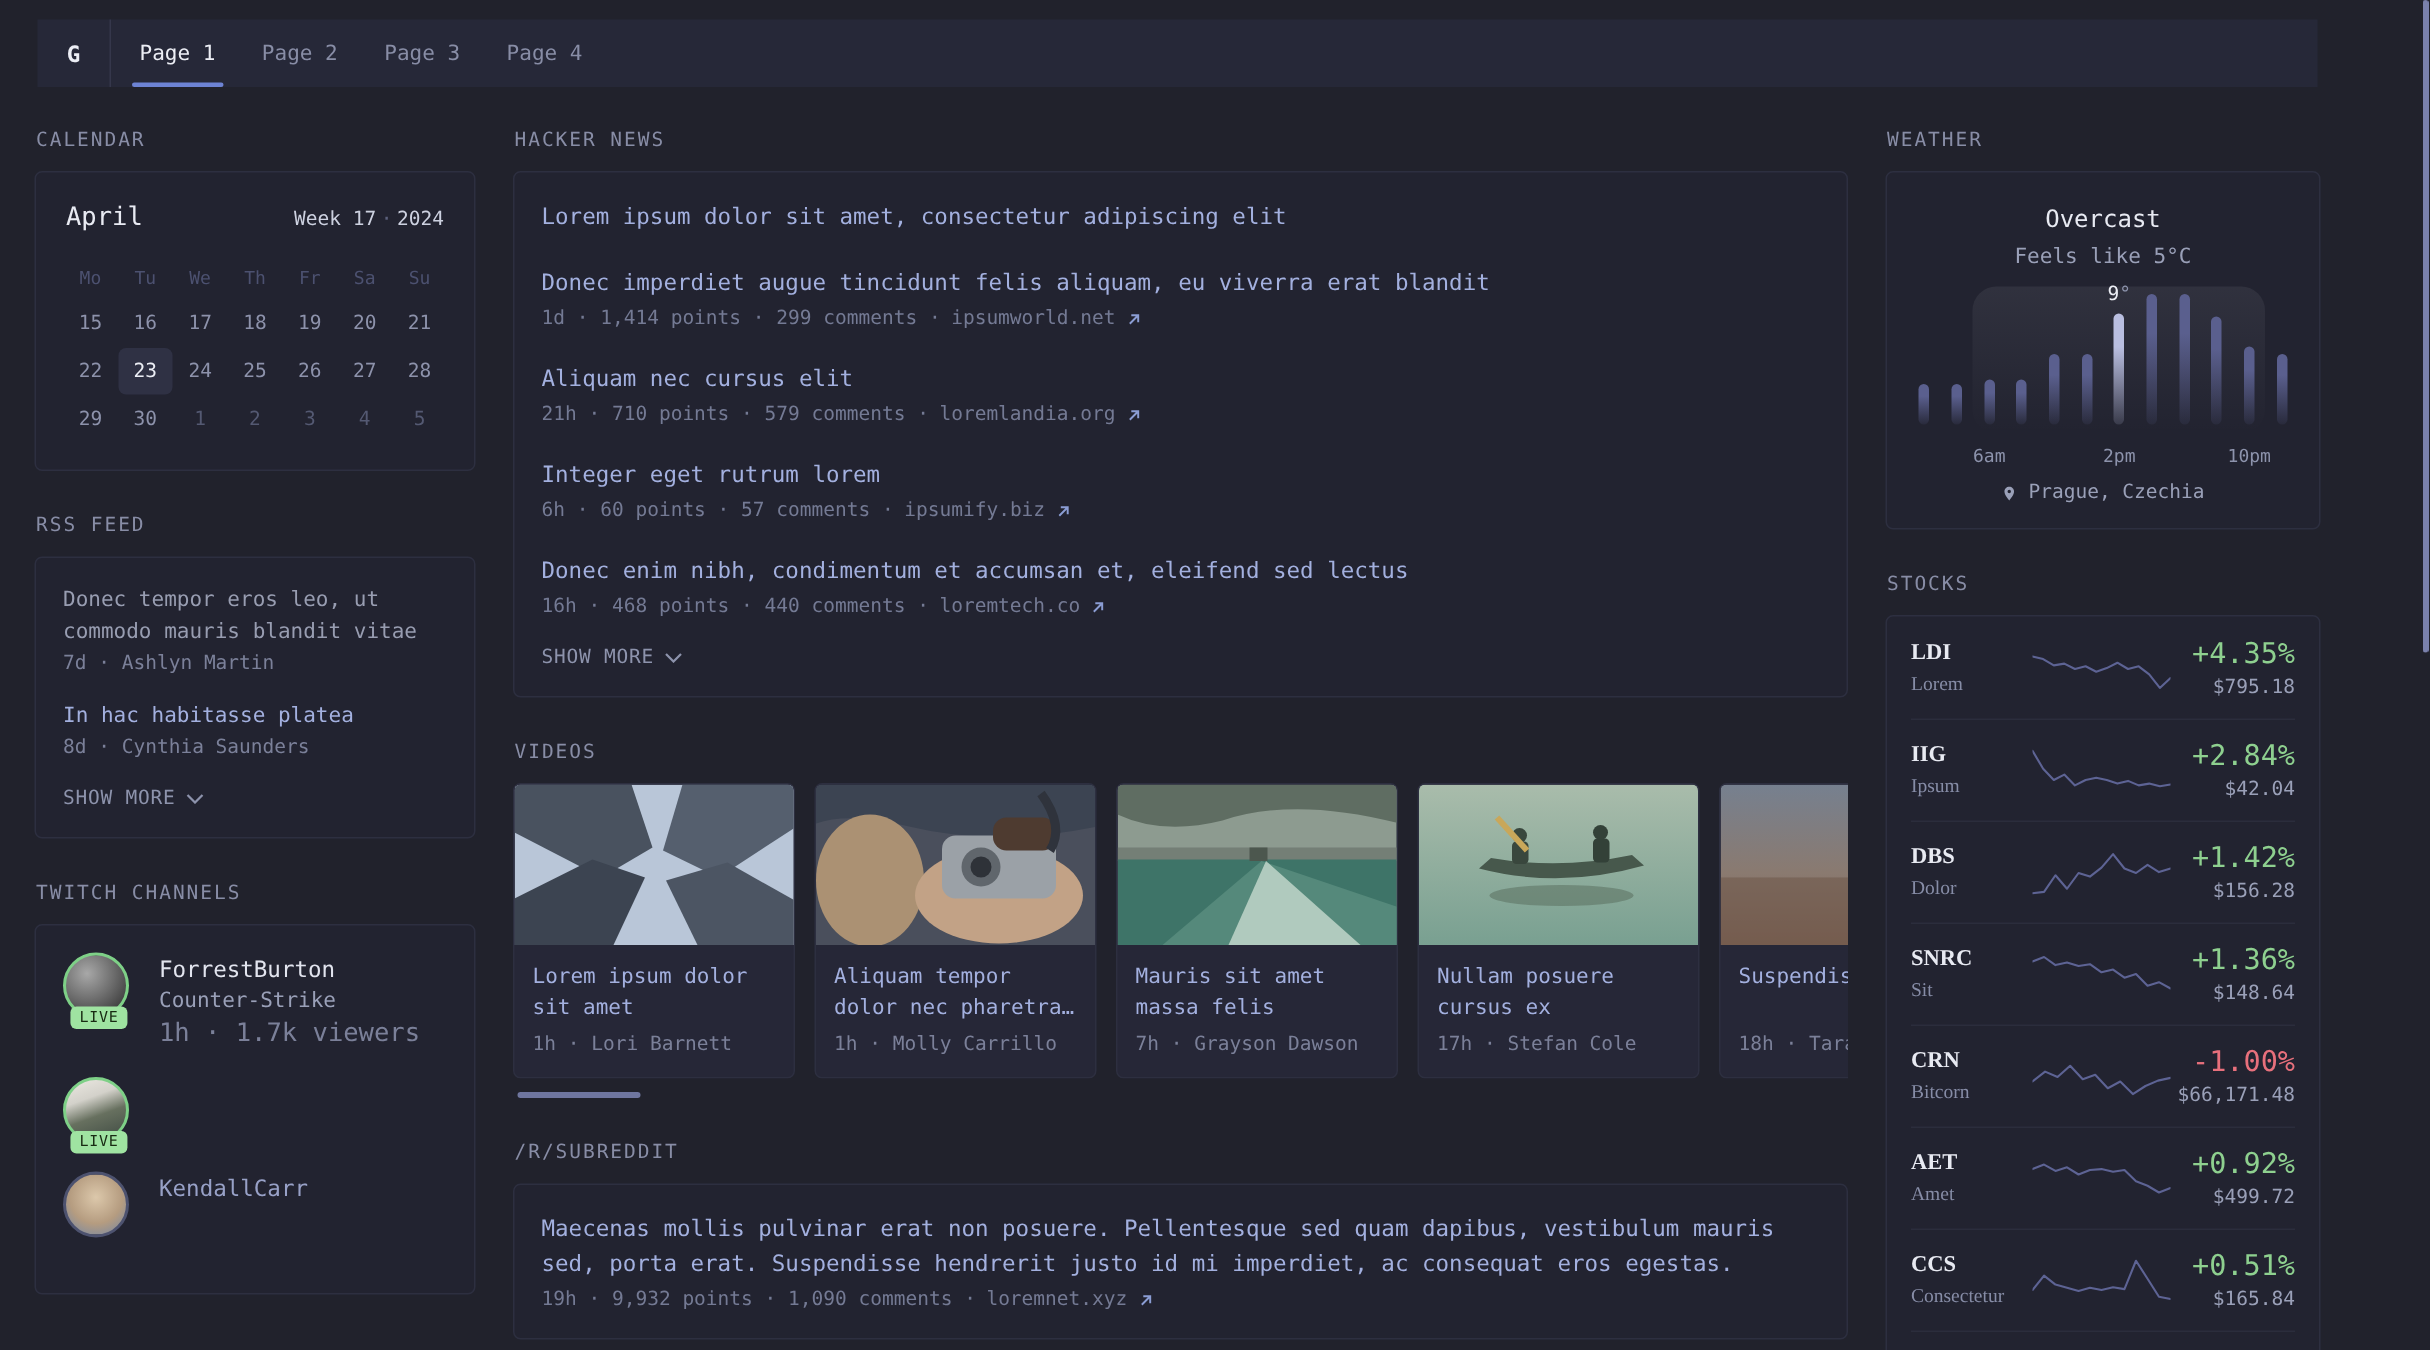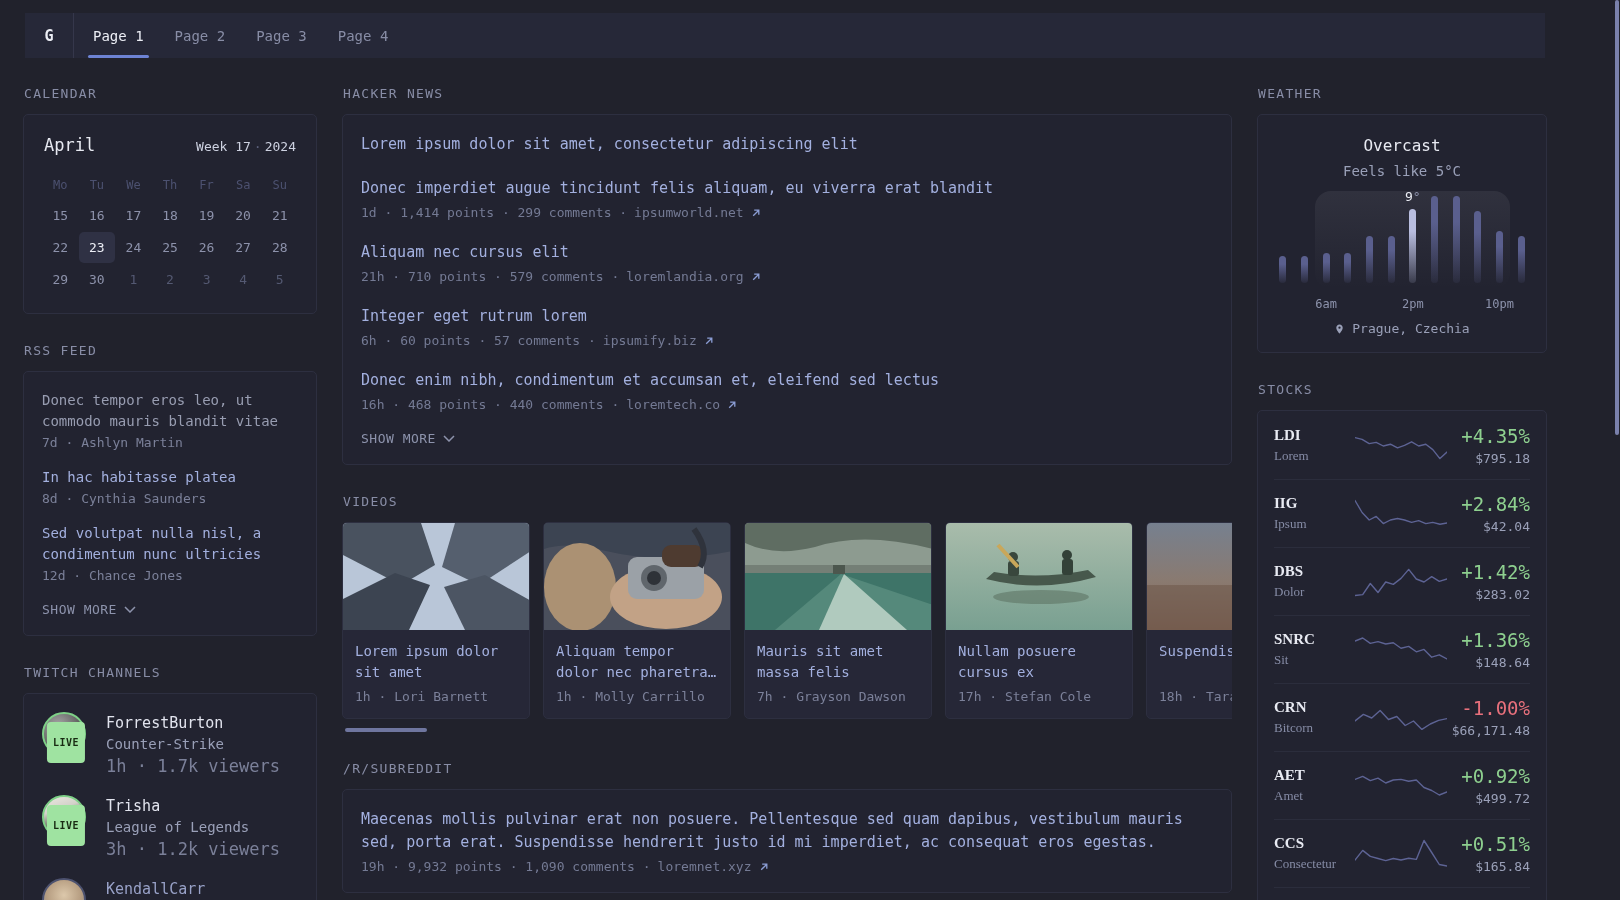--- a/index.html
+++ b/index.html
@@ -43,22 +43,22 @@
                cursor:pointer; margin-top:19px; letter-spacing:0.5px; }
   
   .tw-row { display:flex; gap:16px; margin-bottom:19px; align-items:flex-start; cursor:pointer; }
   .tw-avatar-wrap { position:relative; width:48px; flex:0 0 48px; }
   .tw-avatar { width:44px; height:44px; border-radius:50%; border:2px solid #4d526f; }
   .tw-avatar.live { border-color:#7ed087; }
   .av-forrest { background:radial-gradient(circle at 35% 30%, #a8a8a8, #6f6f6f 45%, #3b3b3b 85%); }
   .av-trisha  { background:linear-gradient(160deg,#ece9e2 0%,#d3d1ca 32%,#67705f 58%,#3e4a42 100%); }
   .av-kendall { background:radial-gradient(circle at 50% 38%, #dcc8ab, #b59c80 55%, #7d8aa0 90%); }
   .tw-live { position:absolute; left:50%; transform:translateX(-50%); bottom:-7px;
-             background:#9fe3a1; color:#182a12; font-size:10px; font-weight:bold;
-             padding:15px 6px; border-radius:4px; letter-spacing:0.5px; }
+             background:#9fe3a1; color:#182a12; font-size:10px; font-weight:normal;
+             padding:2px 6px; border-radius:4px; letter-spacing:0.5px; }
   .tw-name { font-size:15px; color:#e2e4ee; padding-top:2px; }
   .tw-name.offline { color:#98a1c7; }
   .tw-game { font-size:14px; color:#9aa0b8; margin-top:4px; }
   .tw-meta { font-size:17px; color:#7b8099; margin-top:4px; }
   
   .feed-item { margin-bottom:21px; }
   .feed-item:last-of-type { margin-bottom:0; }
   .feed-title { font-size:15px; line-height:23px; color:#a3b0df; cursor:pointer; }
   .feed-meta { font-size:13px; color:#747a94; margin-top:5px; display:flex; align-items:center; gap:7px; }
   .feed-domain { cursor:pointer; }
@@ -169,24 +169,20 @@
       <div class="card">
         <div>
             <div class="rss-item">
               <div class="rss-title read">Donec tempor eros leo, ut commodo mauris blandit vitae</div>
               <div class="rss-meta">7d · Ashlyn Martin</div>
             </div>
             <div class="rss-item">
               <div class="rss-title">In hac habitasse platea</div>
               <div class="rss-meta">8d · Cynthia Saunders</div>
             </div>
-            <div class="rss-item">
-              <div class="rss-title">Sed volutpat nulla nisl, a condimentum nunc ultricies</div>
-              <div class="rss-meta">12d · Chance Jones</div>
-            </div>
           </div>
         <div class="show-more">
           <span>SHOW MORE</span>
           <svg width="12" height="7" viewBox="0 0 12 7" fill="none" stroke="#8d93ac" stroke-width="1.5">
               <path d="M1 1l5 5 5-5"></path>
             </svg>
         </div>
       </div>
     </div>
 
@@ -202,25 +198,20 @@
               <div>
                 <div class="tw-name">ForrestBurton</div>
                 <div class="tw-game">Counter-Strike</div>
                 <div class="tw-meta">1h · 1.7k viewers</div>
               </div>
             </div>
             <div class="tw-row">
               <div class="tw-avatar-wrap">
                 <div class="tw-avatar av-trisha live"></div>
                 <div class="tw-live">LIVE</div>
-              </div>
-              <div>
-                <div class="tw-name">Trisha</div>
-                <div class="tw-game">League of Legends</div>
-                <div class="tw-meta">3h · 1.2k viewers</div>
               </div>
             </div>
             <div class="tw-row">
               <div class="tw-avatar-wrap">
                 <div class="tw-avatar av-kendall"></div>
               </div>
               <div>
                 <div class="tw-name offline">KendallCarr</div>
               </div>
             </div>
@@ -484,21 +475,21 @@
                 <div class="stock-sym">DBS</div>
                 <div class="stock-name">Dolor</div>
               </div>
               <div class="stock-spark">
                 <svg width="92" height="38" viewBox="0 0 92 38">
                   <polyline points="0.0,32.5 7.7,31.6 15.3,20.5 23.0,29.5 30.7,19.0 38.3,21.4 46.0,15.4 53.7,6.4 61.3,16.0 69.0,19.0 76.7,13.6 84.3,18.4 92.0,16.0" fill="none" stroke="#5d6394" stroke-width="1.4" stroke-linejoin="round" stroke-linecap="round"></polyline>
                 </svg>
               </div>
               <div class="stock-right">
                 <div class="stock-change pos">+1.42%</div>
-                <div class="stock-price">$283.02</div>
+                <div class="stock-price">$156.28</div>
               </div>
             </div>
             <div class="stock-row">
               <div class="stock-left">
                 <div class="stock-sym">SNRC</div>
                 <div class="stock-name">Sit</div>
               </div>
               <div class="stock-spark">
                 <svg width="92" height="38" viewBox="0 0 92 38">
                   <polyline points="0.0,10.0 7.7,7.0 15.3,12.4 23.0,10.6 30.7,13.0 38.3,11.8 46.0,17.2 53.7,15.4 61.3,20.8 69.0,18.4 76.7,26.2 84.3,23.8 92.0,28.0" fill="none" stroke="#5d6394" stroke-width="1.4" stroke-linejoin="round" stroke-linecap="round"></polyline>

